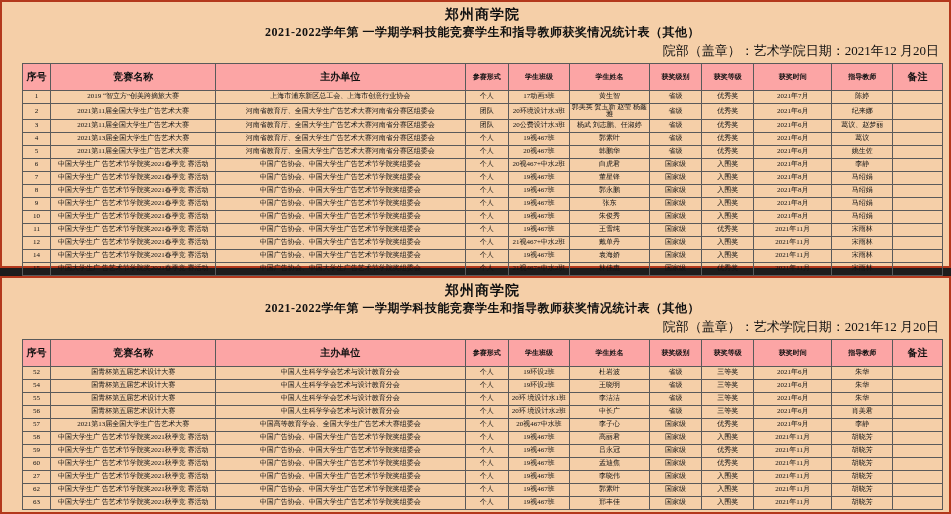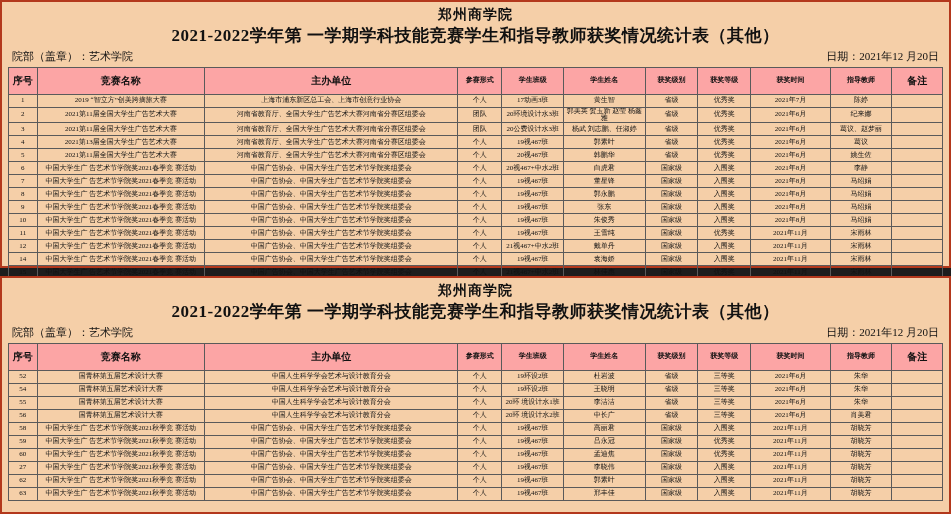--- a/index.html
+++ b/index.html
@@ -13,47 +13,47 @@
     font-family: "Liberation Serif", "DejaVu Serif", serif;
     overflow: hidden;
   }
   .page {
     position: absolute;
     left: 0;
     width: 951px;
     background: #f5cfa8;
     border: 2px solid #b3381c;
     box-sizing: border-box;
-    padding: 4px 6px 5px 6px;
+    padding: 4px 6px 5px 20px;
   }
   #page-top { top: 0; height: 268px; }
   #page-bottom { top: 276px; height: 238px; }
 
   .org {
     text-align: center;
     font-weight: bold;
     font-size: 14px;
     letter-spacing: 1px;
     color: #111;
     line-height: 1.25;
   }
   .doc-title {
     text-align: center;
     font-weight: bold;
-    font-size: 17px;
+    font-size: 12px;
     letter-spacing: 0.5px;
     color: #111;
     line-height: 1.3;
     margin-top: 1px;
   }
   .meta-row {
     display: flex;
-    justify-content: space-between;
+    justify-content: flex-end;
     align-items: flex-end;
-    font-size: 11px;
+    font-size: 13px;
     color: #111;
     padding: 2px 4px 3px 4px;
   }
   table {
     border-collapse: collapse;
     width: 100%;
     table-layout: fixed;
   }
   th, td {
     border: 1px solid #5a5a5a;
@@ -463,20 +463,33 @@
           <td>个人</td>
           <td>20环 境设计水2班</td>
           <td>中长广</td>
           <td>省级</td>
           <td>三等奖</td>
           <td>2021年6月</td>
           <td>肖美君</td>
           <td></td>
         </tr>
         <tr>
+          <td>57</td>
+          <td>2021第13届全国大学生广告艺术大赛</td>
+          <td>中国高等教育学会、全国大学生广告艺术大赛组委会</td>
+          <td>个人</td>
+          <td>20视467中水班</td>
+          <td>李子心</td>
+          <td>国家级</td>
+          <td>优秀奖</td>
+          <td>2021年9月</td>
+          <td>李静</td>
+          <td></td>
+        </tr>
+        <tr>
           <td>58</td>
           <td>中国大学生广 告艺术节学院奖2021秋季竞 赛活动</td>
           <td>中国广告协会、中国大学生广告艺术节学院奖组委会</td>
           <td>个人</td>
           <td>19视467班</td>
           <td>高丽君</td>
           <td>国家级</td>
           <td>入围奖</td>
           <td>2021年11月</td>
           <td>胡晓芳</td>

